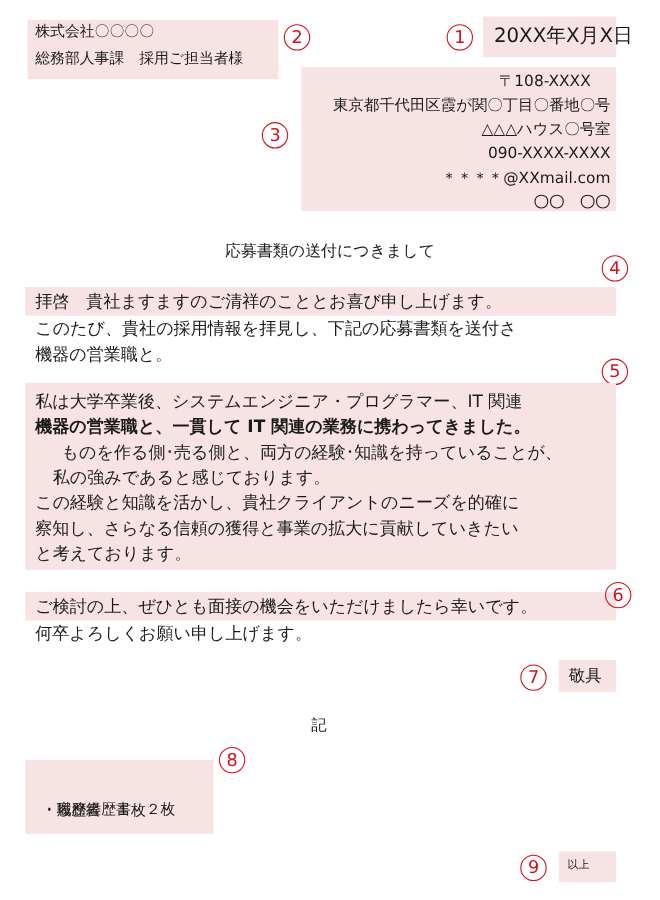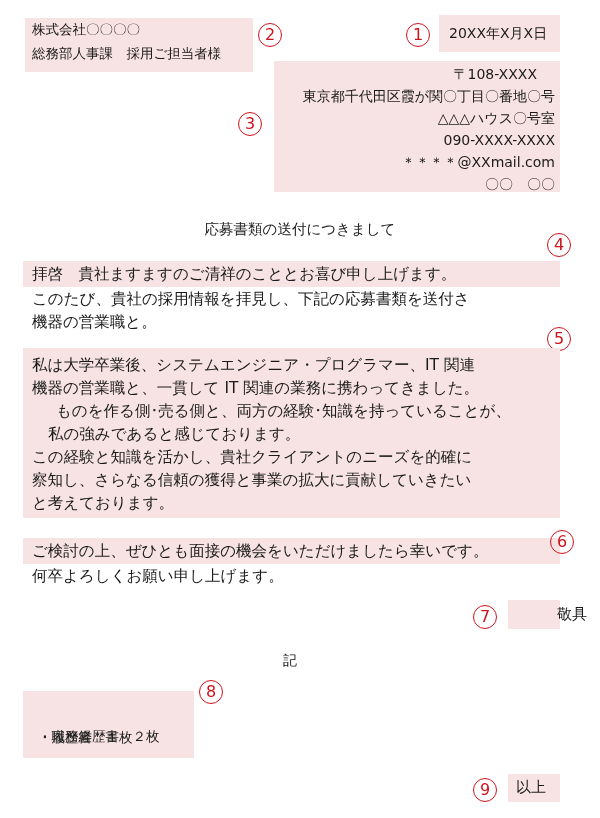--- a/index.html
+++ b/index.html
@@ -19,66 +19,66 @@
       border-radius: 50%; font-size: 16px; line-height: 22px; text-align: center;
     }
     .line { position: absolute; white-space: nowrap; }
     .small { font-size: 13px; line-height: 22px; }
     .body-text { font-size: 15.5px; line-height: 23px; }
   </style>
 </head>
 <body>
 
 <div class="box" style="left:439px;top:15px;width:121px;height:37px;"></div>
-<div class="line small" style="left:449px;top:22px;font-size:14px;">20XX年X月X日</div>
+<div class="line small" style="left:449px;top:22px;font-size:18px;">20XX年X月X日</div>
 <div class="num" style="left:405px;top:21px;"><span>1</span></div>
 
 <div class="box" style="left:25px;top:18px;width:228px;height:54px;"></div>
 <div class="line small" style="left:32px;top:20px;font-size:13.5px;font-family:Liberation Mono, monospace;">株式会社〇〇〇〇</div>
 <div class="line small" style="left:32px;top:42px;font-size:13.5px;">総務部人事課　採用ご担当者様</div>
 <div class="num" style="left:257px;top:21px;"><span>2</span></div>
 
 <div class="box" style="left:274px;top:61px;width:286px;height:131px;"></div>
 <div class="line small" style="right:63px;top:63px;font-size:14px;">〒108-XXXX</div>
 <div class="line small" style="right:45px;top:85px;font-size:14px;">東京都千代田区霞が関〇丁目〇番地〇号</div>
 <div class="line small" style="right:45px;top:107px;font-size:14px;">△△△ハウス〇号室</div>
 <div class="line small" style="right:45px;top:129px;font-size:14px;">090-XXXX-XXXX</div>
 <div class="line small" style="right:45px;top:151px;font-size:14px;">＊＊＊＊@XXmail.com</div>
-<div class="line small" style="right:45px;top:173px;font-size:14px;">〇〇　〇〇</div>
+<div class="line small" style="right:45px;top:173px;font-size:14px;font-weight:bold;">〇〇　〇〇</div>
 <div class="num" style="left:237px;top:110px;"><span>3</span></div>
 
 <div class="line" style="left:0;width:600px;text-align:center;top:218px;font-size:14.5px;line-height:22px;">応募書類の送付につきまして</div>
 
 <div class="num" style="left:546px;top:231px;"><span>4</span></div>
 <div class="box" style="left:23px;top:261px;width:537px;height:26px;"></div>
 <div class="line body-text" style="left:32px;top:263px;">拝啓　貴社ますますのご清祥のこととお喜び申し上げます。</div>
 <div class="line body-text" style="left:32px;top:288px;">このたび、貴社の採用情報を拝見し、下記の応募書類を送付さ</div>
 <div class="line body-text" style="left:32px;top:311px;">機器の営業職と。</div>
 
 <div class="num" style="left:546px;top:325px;"><span>5</span></div>
 <div class="box" style="left:23px;top:348px;width:537px;height:170px;"></div>
 <div class="line body-text" style="left:32px;top:354px;">私は大学卒業後、システムエンジニア・プログラマー、IT 関連</div>
-<div class="line body-text" style="left:32px;top:377px;">機器の営業職と、一貫して IT 関連の業務に携わってきました。</div>
+<div class="line body-text" style="left:32px;top:377px;font-weight:bold;">機器の営業職と、一貫して IT 関連の業務に携わってきました。</div>
 <div class="line body-text" style="left:32px;top:400px;margin-left:24px;">ものを作る側･売る側と、両方の経験･知識を持っていることが、</div>
 <div class="line body-text" style="left:48px;top:423px;">私の強みであると感じております。</div>
 <div class="line body-text" style="left:32px;top:446px;">この経験と知識を活かし、貴社クライアントのニーズを的確に</div>
 <div class="line body-text" style="left:32px;top:469px;">察知し、さらなる信頼の獲得と事業の拡大に貢献していきたい</div>
 <div class="line body-text" style="left:32px;top:492px;">と考えております。</div>
 
 <div class="box" style="left:23px;top:538px;width:537px;height:26px;"></div>
 <div class="line body-text" style="left:32px;top:540px;">ご検討の上、ぜひとも面接の機会をいただけましたら幸いです。</div>
 <div class="num" style="left:549px;top:528px;"><span>6</span></div>
 <div class="line body-text" style="left:32px;top:565px;">何卒よろしくお願い申し上げます。</div>
 
 <div class="num" style="left:472px;top:603px;"><span>7</span></div>
 <div class="box" style="left:508px;top:600px;width:52px;height:29px;"></div>
-<div class="line" style="left:517px;top:603px;font-size:15px;line-height:22px;margin-left:40px;">敬具</div>
+<div class="line" style="left:517px;top:603px;font-size:15px;line-height:22px;">敬具</div>
 
 <div class="line" style="left:0;width:580px;text-align:center;top:649px;font-size:14px;line-height:22px;">記</div>
 
 <div class="num" style="left:198px;top:678px;"><span>8</span></div>
 <div class="box" style="left:23px;top:691px;width:171px;height:67px;"></div>
 <div class="line" style="left:38px;top:698px;font-size:13.5px;line-height:22px;margin-top:28px;">・履歴書　１枚</div>
 <div class="line" style="left:38px;top:725px;font-size:13.5px;line-height:22px;">・職務経歴書　２枚</div>
 
 <div class="num" style="left:472px;top:776px;"><span>9</span></div>
 <div class="box" style="left:508px;top:774px;width:52px;height:28px;"></div>
-<div class="line" style="left:516px;top:776px;font-size:15px;line-height:22px;">以上</div>
+<div class="line" style="left:516px;top:776px;font-size:10px;line-height:22px;">以上</div>
 
 </body></html>

